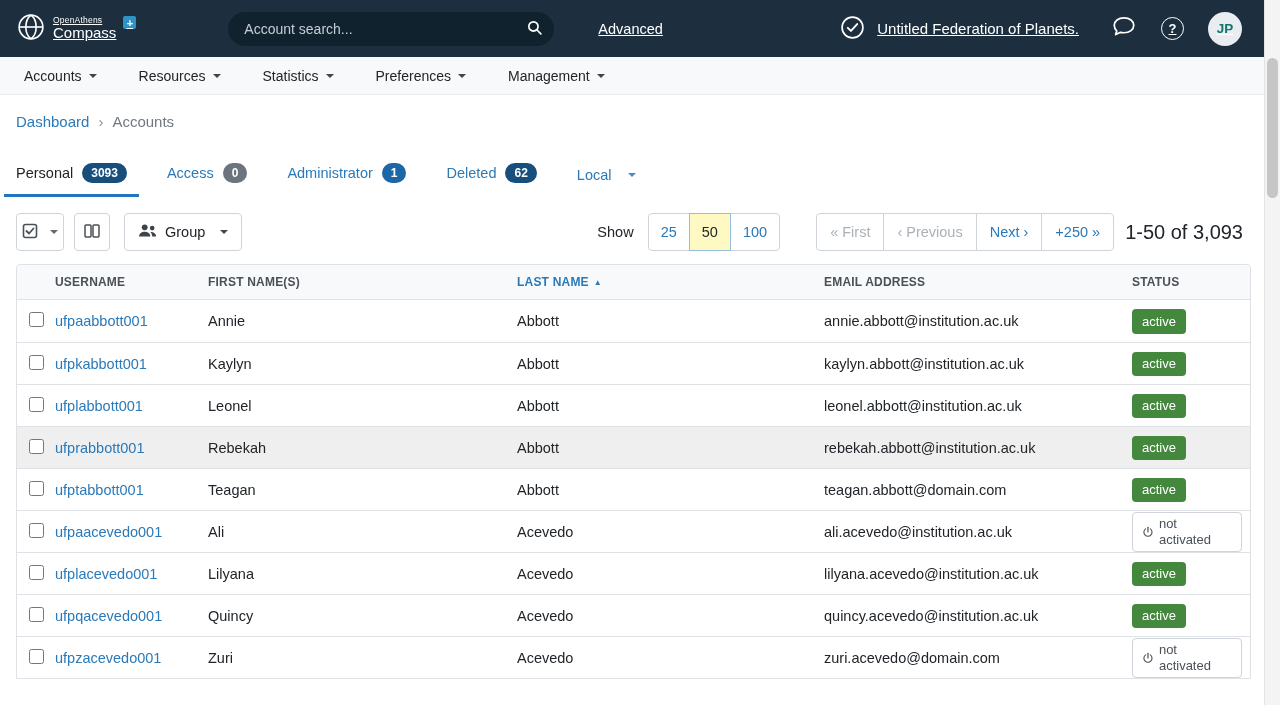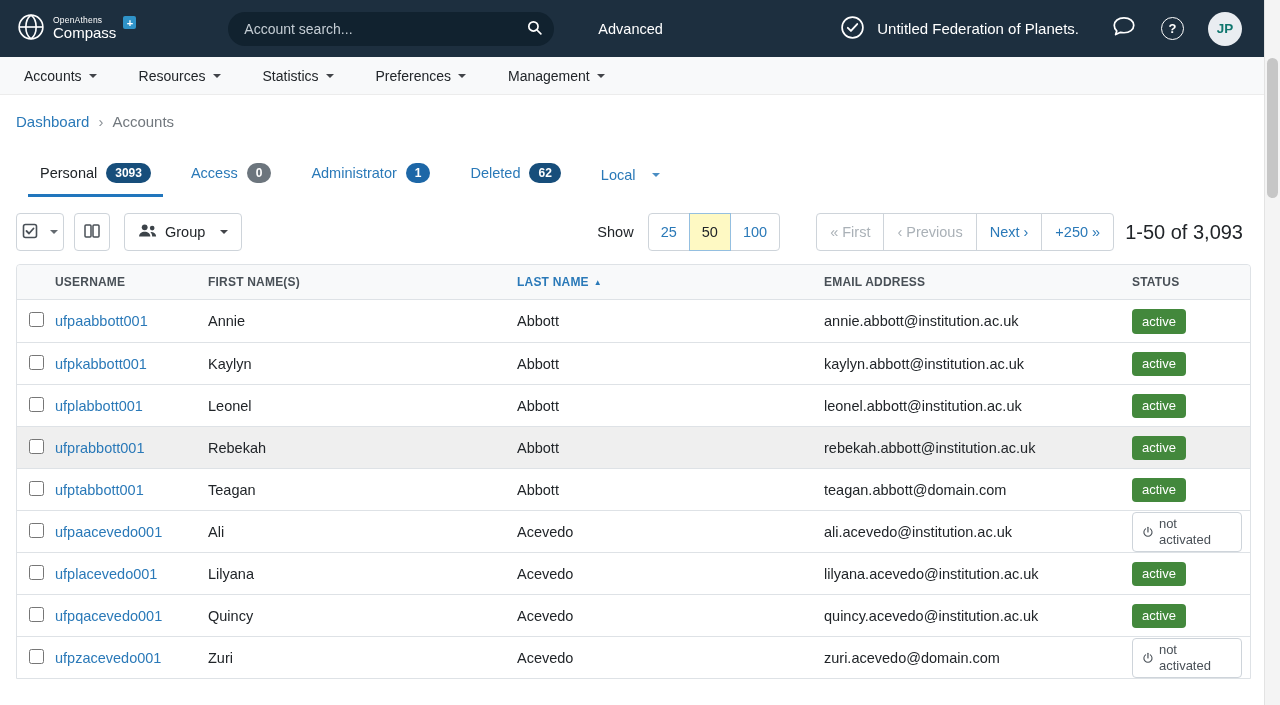--- a/index.html
+++ b/index.html
@@ -2,21 +2,21 @@
 <html><head>
 <meta charset="utf-8">
 <style>
   * { margin:0; padding:0; box-sizing:border-box; }
   html,body { width:1280px; height:705px; overflow:hidden; }
   body { font-family:"Liberation Sans","DejaVu Sans",sans-serif; font-size:14px; color:#212529; background:#fff; }
   .page { position:relative; width:1280px; height:705px; }
   .content { position:absolute; left:0; top:0; width:1264px; height:705px; background:#fff; overflow:hidden; }
 
   
-  .topbar { height:57px; background:#1d2f3f; display:flex; align-items:center; padding:0 22px 0 16px; color:#fff; }
+  .topbar { height:57px; background:#1d2f3f; display:flex; align-items:center; padding:0 22px 0 16px; color:#fff;text-decoration:underline; }
   .logo { display:flex; align-items:center; gap:7px; cursor:pointer; }
   .logo-text { display:flex; flex-direction:column; line-height:1.1; }
   .logo-top { font-size:8.5px; letter-spacing:.2px; }
   .logo-bottom { font-size:15px; }
   .logo-plus { width:13px; height:13px; background:#2f93c8; border-radius:2px; display:grid; place-items:center; font-size:11px; font-weight:bold; color:#fff; align-self:flex-start; margin-top:4px; }
   .searchwrap { position:relative; margin-left:92px; width:326px; }
   .search-input { width:100%; height:34px; border-radius:17px; border:none; background:#11222f; color:#fff; padding:0 42px 0 16px; font-size:14px; outline:none; font-family:inherit; }
   .search-input::placeholder { color:#c4cdd4; }
   .search-btn { position:absolute; right:6px; top:4px; width:28px; height:26px; background:transparent; border:none; cursor:pointer; display:grid; place-items:center; }
   .advanced { margin-left:44px; color:#fff; font-size:14.5px; text-decoration:none; }
@@ -33,21 +33,21 @@
   .menu-item { font-size:14px; color:#212529; margin-right:42px; cursor:pointer; display:flex; align-items:center; }
   .caret { display:inline-block; width:0; height:0; border-left:4px solid transparent; border-right:4px solid transparent; border-top:4.5px solid currentColor; margin-left:7px; opacity:.85; }
 
   
   .breadcrumb { padding:18px 16px 0; font-size:15px; display:flex; align-items:center; gap:9px; }
   .bc-link { color:#2a79b8; text-decoration:none; cursor:pointer; }
   .bc-sep { color:#8a9096; }
   .bc-current { color:#72787e; }
 
   
-  .tabs { display:flex; align-items:flex-end; padding-left:28px; margin-top:24px; }
+  .tabs { display:flex; align-items:flex-end; padding-left:4px; margin-top:24px; }
   .tab { display:flex; align-items:center; gap:9px; padding:9px 12px 11px; font-size:14.5px; color:#2a79b8; cursor:pointer; border-bottom:3px solid transparent; margin-right:16px; }
   .tab.active { color:#212529; border-bottom-color:#2176bd; }
   .tab-badge { font-size:12px; font-weight:bold; color:#fff; padding:3px 9px; border-radius:11px; line-height:1.2; }
   .b-personal { background:#174e7b; }
   .b-access { background:#6c757d; }
   .b-admin { background:#1d67a7; }
   .b-deleted { background:#174e7b;text-align:right; }
 
   
   .toolbar { display:flex; align-items:center; margin-top:16px; padding:0 21px 0 16px; }

